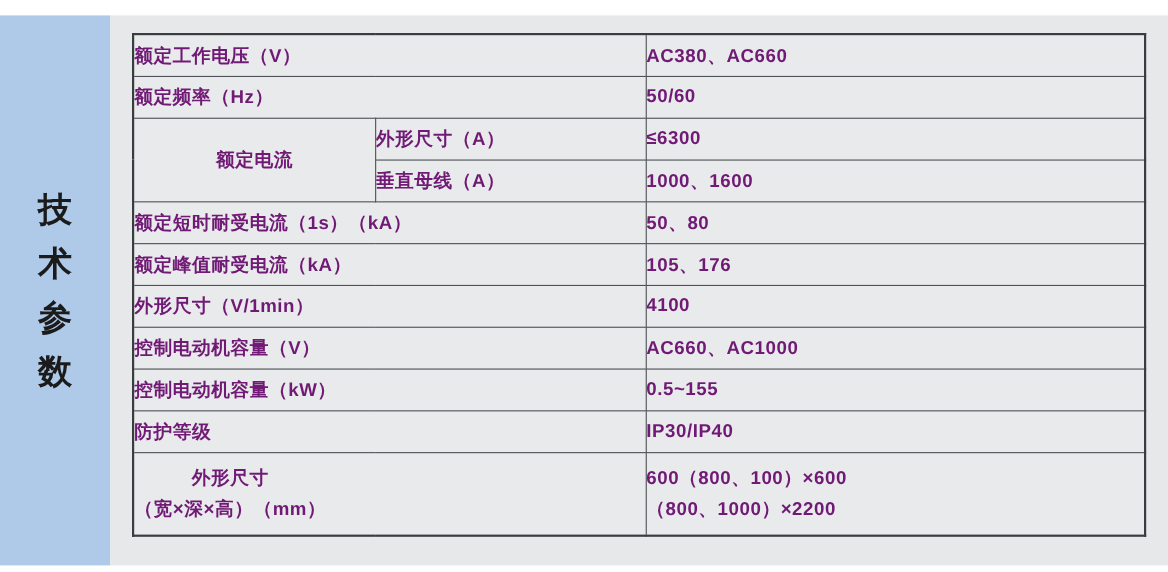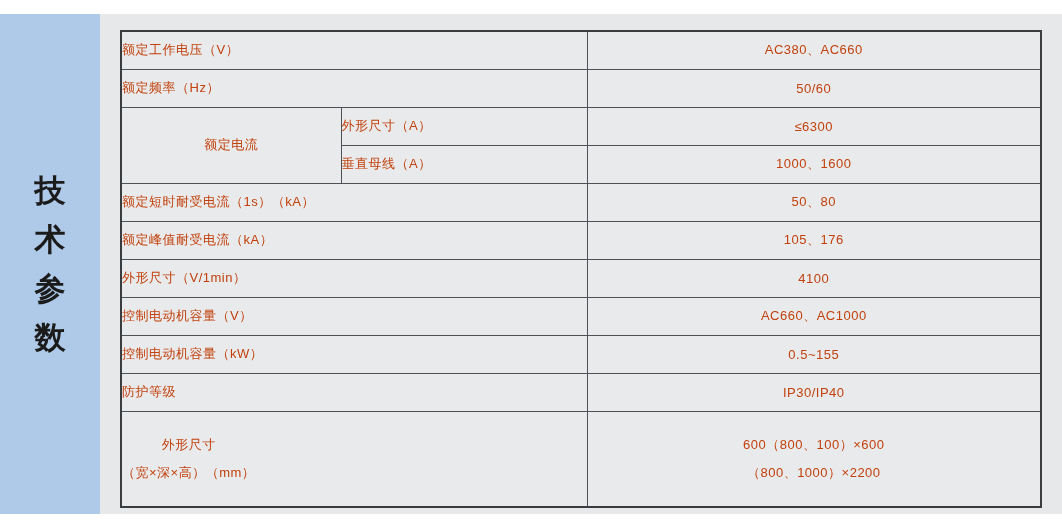--- a/index.html
+++ b/index.html
@@ -49,31 +49,32 @@
   }
   table.spec {
     border-collapse: collapse;
     table-layout: fixed;
     width: 920px;
     border: 2px solid #3a3d40;
     background: #e9eaec;
   }
   table.spec td {
     border: 1px solid #4d5054;
-    color: #c2410c;
-    font-size: 13px;
+    color: #701a75;
+    font-size: 17px;
     padding: 0;
     vertical-align: middle;
     overflow: hidden;
+    font-weight: bold;
   }
   tr.r { height: 38px; }
-  tr.r-last { height: 96px; }
+  tr.r-last { height: 76px; }
   td.lbl { text-align: left; padding-left: 17px; letter-spacing: 0.5px; }
   td.grp { text-align: center; padding-left: 17px; letter-spacing: 0.5px; }
-  td.val { text-align: center; font-size: 16px; letter-spacing: 0.5px; }
+  td.val { text-align: left; font-size: 16px; letter-spacing: 0.5px; }
   .dim-label {
     display: inline-block;
     text-align: center;
     line-height: 28px;
     vertical-align: middle;
   }
   .dim-val div { line-height: 28px; }
 </style>
 </head>
 <body>

